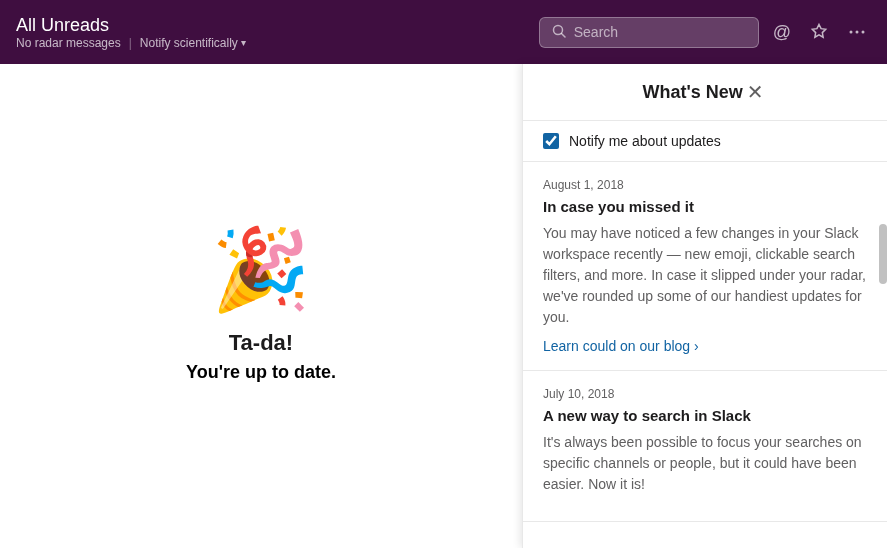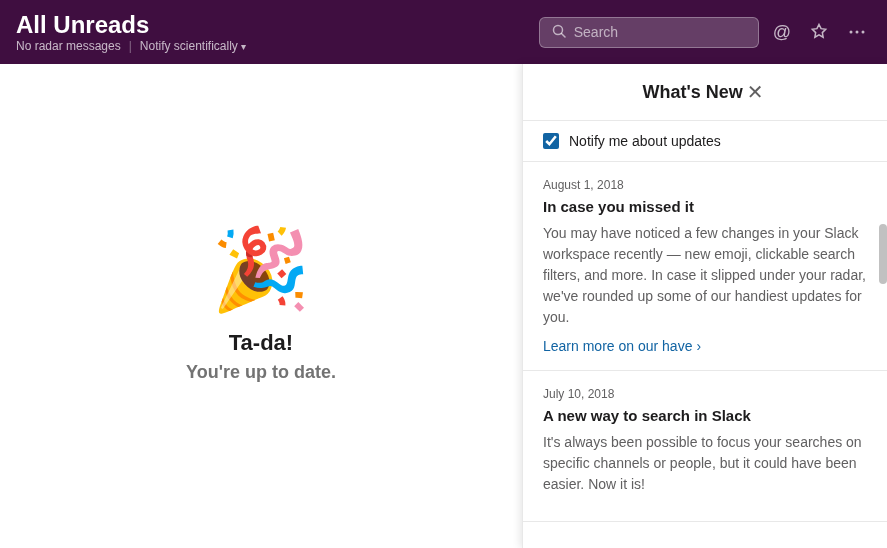--- a/index.html
+++ b/index.html
@@ -16,22 +16,22 @@
     .header {
       display: flex;
       align-items: center;
       justify-content: space-between;
       background: #3f0e40;
       padding: 0 16px;
       height: 64px;
       color: white;
     }
     .header-left h1 {
-      font-size: 24px;
-      font-weight: 700;
+      font-size: 18px;
+      font-weight: 400;
       color: white;
     }
     .header-left .sub {
       display: flex;
       align-items: center;
       font-size: 12px;
       color: rgba(255,255,255,0.7);
       gap: 8px;
     }
     .header-left .sub .divider {
@@ -121,21 +121,21 @@
 
     .tada-title {
       font-size: 22px;
       font-weight: 700;
       color: #1d1c1d;
       margin-bottom: 6px;
     }
     .tada-subtitle {
       font-size: 18px;
       font-weight: 700;
-      color: #737373;
+      color: #000000;
     }
 
     
     .whats-new-panel {
       width: 365px;
       background: #fff;
       border-left: 1px solid #e8e8e8;
       display: flex;
       flex-direction: column;
       position: relative;
@@ -300,21 +300,21 @@
       <input type="checkbox" class="notify-checkbox" checked="" style="">
       <label class="notify-label">Notify me about updates</label>
     </div>
     <div class="updates-list">
 
       <div class="update-item">
         <div class="update-date">August 1, 2018</div>
         <div class="update-title">In case you missed it</div>
         <div class="update-body">You may have noticed a few changes in your Slack workspace recently — new emoji, clickable search filters, and more. In case it slipped under your radar, we've rounded up some of our handiest updates for you.</div>
         <a class="update-link" href="#">
-          <span>Learn more on our have</span>
+          <span>Learn could on our blog</span>
           <span> ›</span>
         </a>
       </div>
 
       <div class="update-item">
         <div class="update-date">July 10, 2018</div>
         <div class="update-title">A new way to search in Slack</div>
         <div class="update-body">It's always been possible to focus your searches on specific channels or people, but it could have been easier. Now it is!</div>
       </div>
 

